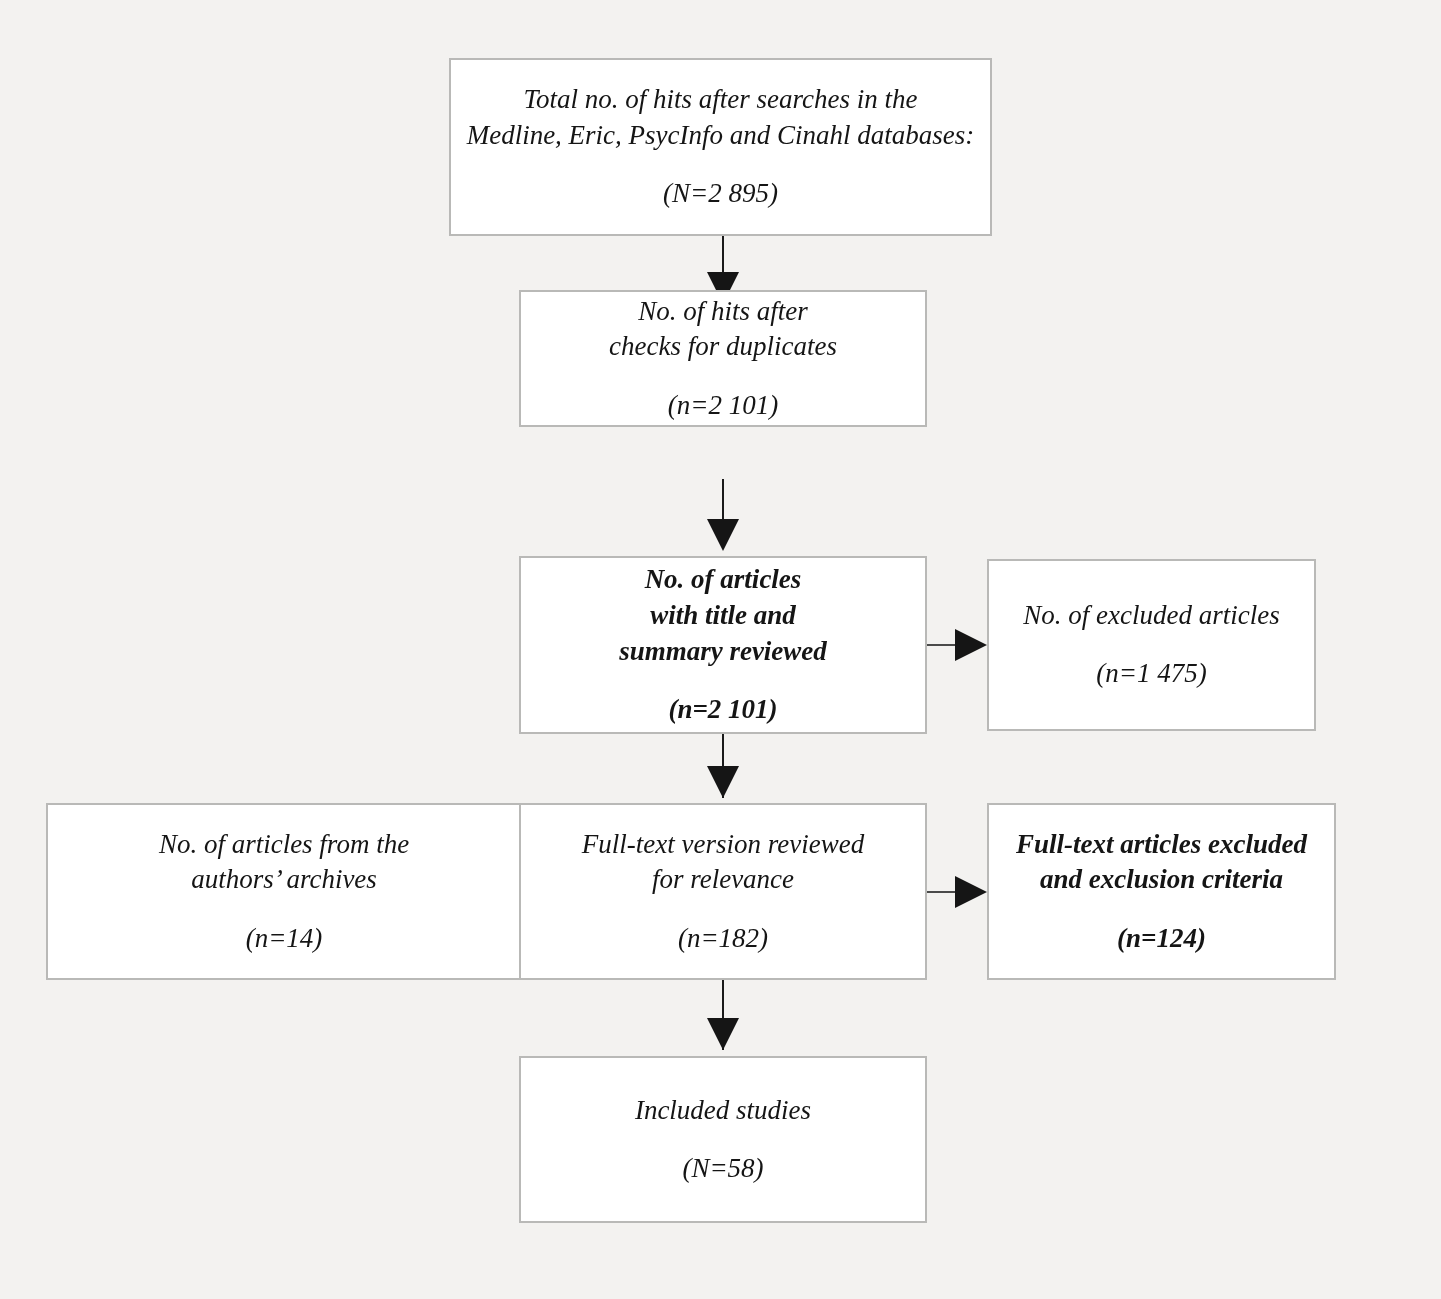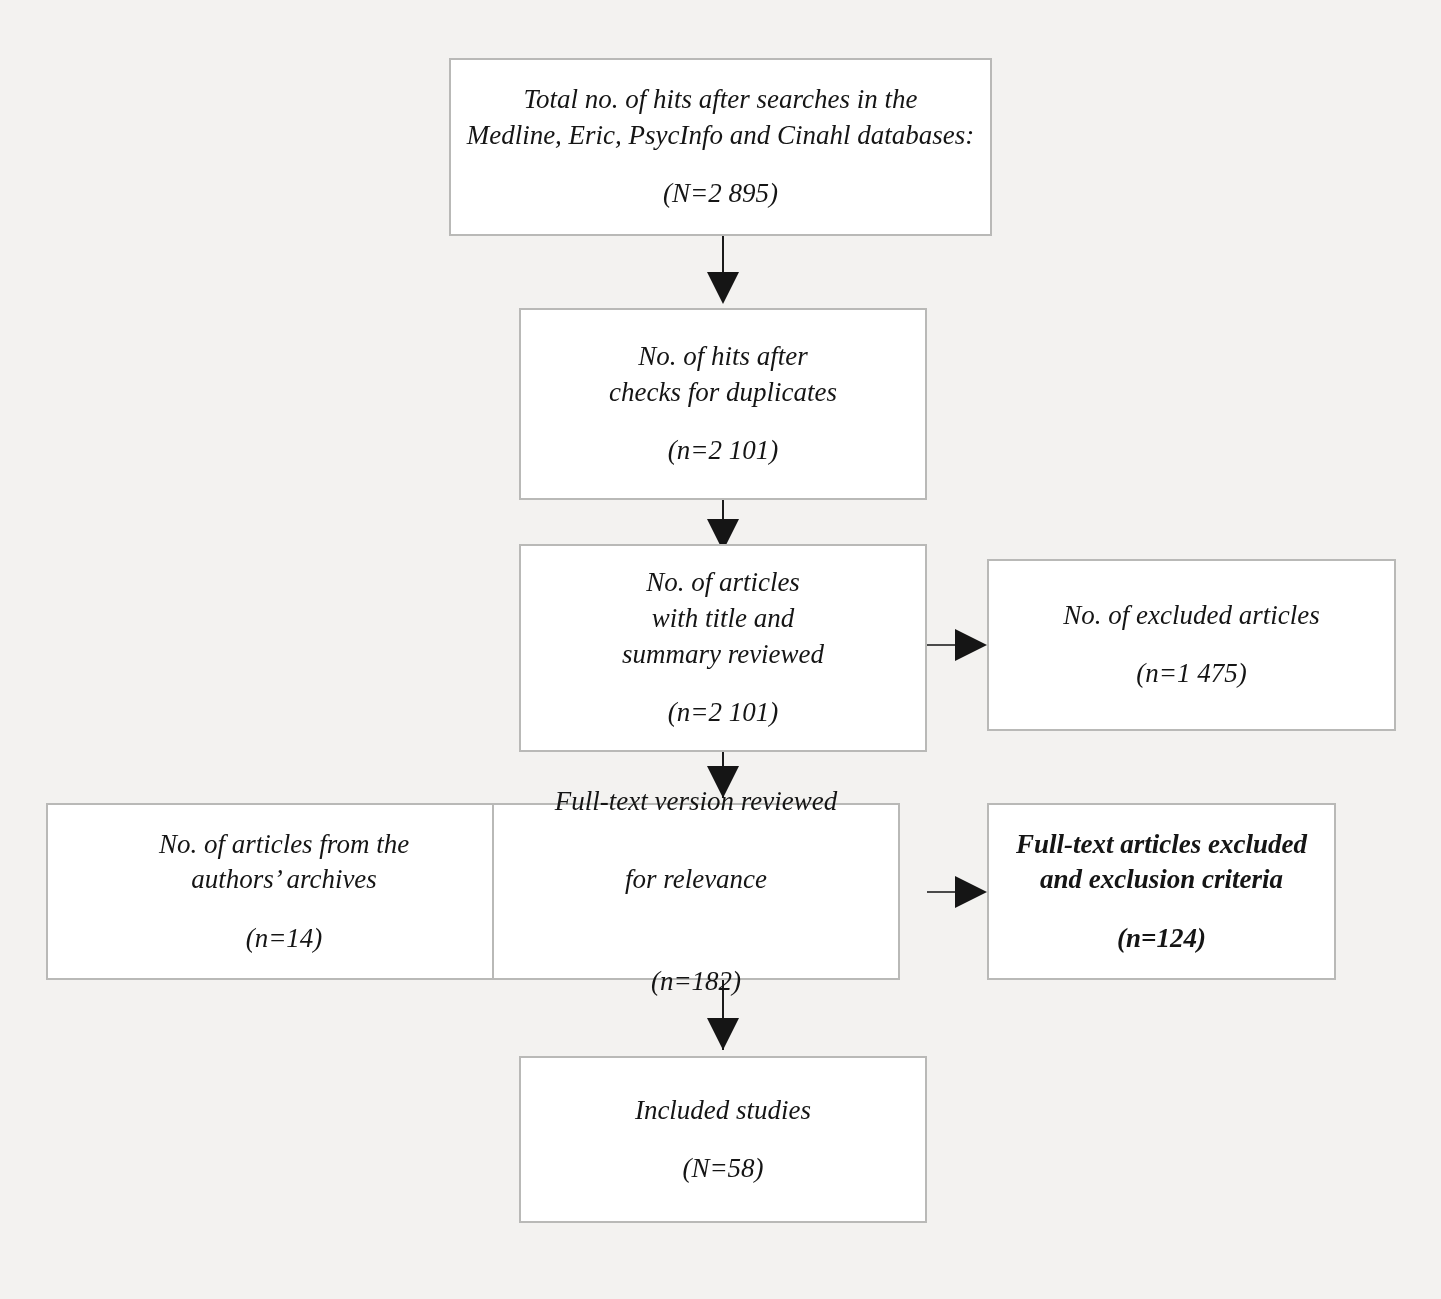--- a/index.html
+++ b/index.html
@@ -35,25 +35,25 @@
   }
   .node .label-line {
     white-space: pre;
   }
   .node .count {
     margin-top: 0.82em;
     white-space: pre;
   }
   
   #node-total        { left: 449px;  top: 58px;   width: 543px; height: 178px; }
-  #node-duplicates   { left: 519px;  top: 308px;  width: 408px; height: 192px; }
-  #node-title-summary{ left: 519px;  top: 544px;  width: 408px; height: 208px; }
-  #node-excluded     { left: 987px;  top: 559px;  width: 409px; height: 172px; }
+  #node-duplicates   { left: 519px;  top: 290px;  width: 408px; height: 137px; }
+  #node-title-summary{ left: 519px;  top: 556px;  width: 408px; height: 178px; font-weight: bold; }
+  #node-excluded     { left: 987px;  top: 559px;  width: 329px; height: 172px; }
   #node-archives     { left: 46px;   top: 803px;  width: 476px; height: 177px; }
-  #node-fulltext     { left: 492px;  top: 803px;  width: 408px; height: 177px; gap: 43px; }
+  #node-fulltext     { left: 519px;  top: 803px;  width: 408px; height: 177px; }
   #node-ft-excluded  { left: 987px;  top: 803px;  width: 349px; height: 177px; font-weight: bold; }
   #node-included     { left: 519px;  top: 1056px; width: 408px; height: 167px; }
 
   
   .conn {
     position: absolute;
   }
   .conn-line-v {
     position: absolute;
     width: 2px;

